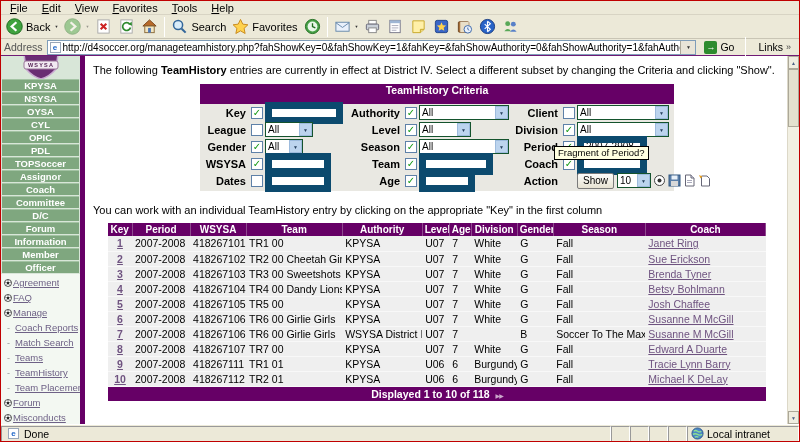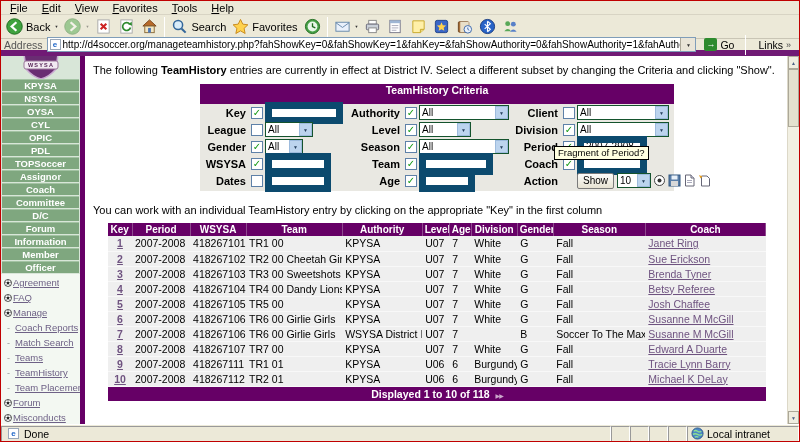--- a/index.html
+++ b/index.html
@@ -14,21 +14,21 @@
 
   
   .toolbar { height:24px; display:flex; align-items:center; border-bottom:1px solid #C9C5B5; padding-left:2px;text-align:right; }
   .tbtn { display:inline-flex; align-items:center; height:22px; padding:0 3px; font-size:11px; gap:3px; cursor:default; }
   .tbtn .caret { font-size:4px; color:#333; margin-left:1px; }
   .tsep { width:1px; height:20px; background:#C2BEA8; border-right:1px solid #fff; margin:0 3px; }
   .icon16 { width:17px; height:17px; display:inline-flex; }
   .dim { opacity:.45; }
 
   
-  .addressbar { height:17px; display:flex; align-items:center; font-size:10.5px; padding:0 3px; gap:4px; border-bottom:6px solid #701a75; }
+  .addressbar { height:17px; display:flex; align-items:center; font-size:10.5px; padding:0 3px; gap:4px; border-bottom:1px solid #701a75; }
   .addr-label { color:#555; }
   .addr-input { flex:1; height:15px; background:#fff; border:1px solid #7F9DB9; display:flex; align-items:center; overflow:hidden; }
   .ie-page { width:11px; height:11px; margin:0 2px; display:inline-flex; align-items:center; justify-content:center; background:#fff; border:1px solid #9AA7B8; font-size:8px; font-weight:bold; color:#2268C8; line-height:9px; flex:none; }
   .url { flex:1; font-size:10px; white-space:nowrap; overflow:hidden; color:#000; }
   .addr-drop { width:15px; height:13px; background:#E9E5D8; border-left:1px solid #ACA899; font-size:5px; display:flex; align-items:center; justify-content:center; color:#333; flex:none; }
   .go-btn { display:flex; align-items:center; gap:3px; padding:0 4px; }
   .go-ic { width:13px; height:13px; background:#2E8B2E; border-radius:2px; color:#fff; font-size:9px; line-height:13px; text-align:center; font-weight:bold; }
   .links-btn { display:flex; align-items:center; gap:3px; padding:0 5px; font-size:10.5px; }
   .chev { color:#444; font-size:9px; }
 
@@ -644,21 +644,21 @@
                 <td class="c"><span class="key-link">4</span></td>
                 <td>2007-2008</td>
                 <td>418267104</td>
                 <td>TR4 00 Dandy Lions</td>
                 <td>KPYSA</td>
                 <td>U07</td>
                 <td>7</td>
                 <td>White</td>
                 <td>G</td>
                 <td>Fall</td>
-                <td><span class="coach-link">Betsy Referee</span></td>
+                <td><span class="coach-link">Betsy Bohlmann</span></td>
               </tr>
               <tr>
                 <td class="c"><span class="key-link">5</span></td>
                 <td>2007-2008</td>
                 <td>418267105</td>
                 <td>TR5 00</td>
                 <td>KPYSA</td>
                 <td>U07</td>
                 <td>7</td>
                 <td>White</td>

